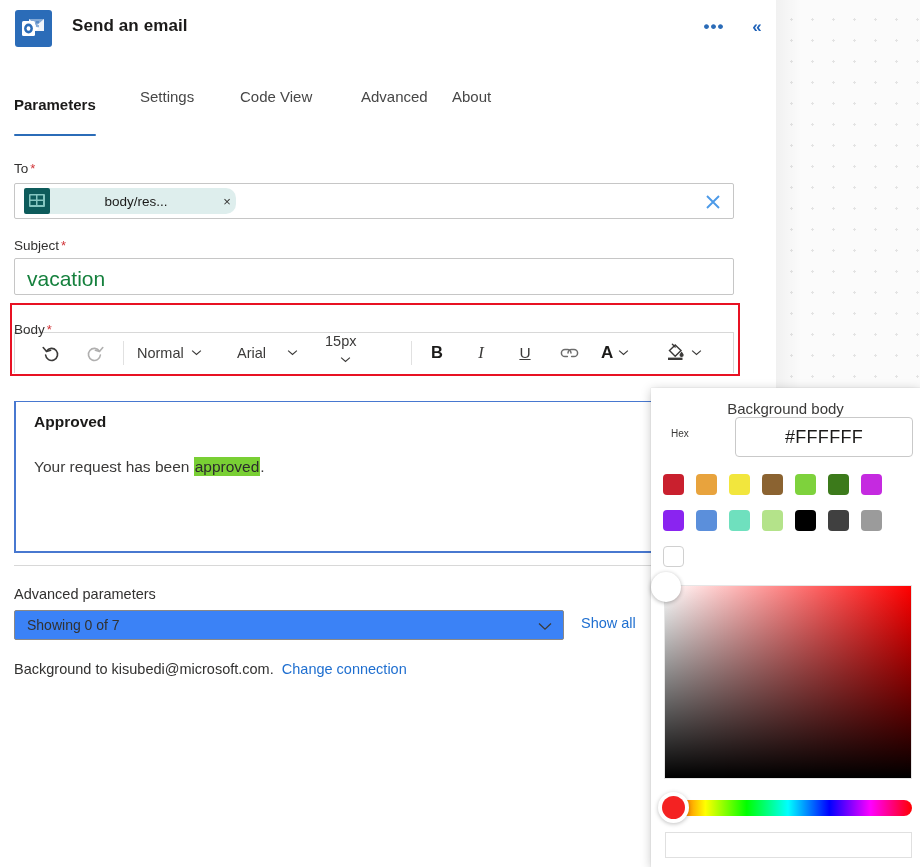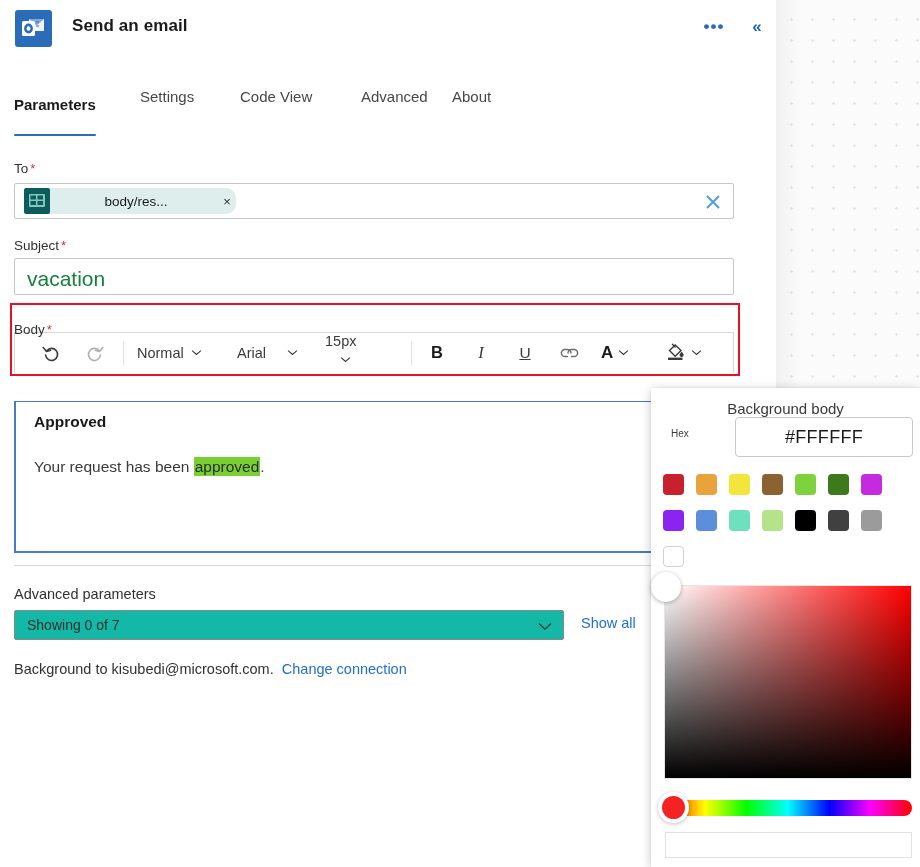--- a/index.html
+++ b/index.html
@@ -130,21 +130,21 @@
   }
   .body-p{
     position:absolute;left:18px;top:56px;font-size:15.5px;color:#3b3a39;
   }
   .hl{background:#79cf34;color:#2c2c2c;padding:1px 1px;}
 
   
   .divider{position:absolute;left:14px;top:565px;width:720px;height:1px;background:#d8d8d8;}
   .adv-sel{
     position:absolute;left:14px;top:610px;width:550px;height:30px;
-    border:1px solid #8a8886;border-radius:2px;background:#14b8a6;box-sizing:border-box;cursor:pointer;
+    border:1px solid #8a8886;border-radius:2px;background:#3b82f6;box-sizing:border-box;cursor:pointer;
   }
   .adv-sel-txt{position:absolute;left:12px;top:6px;font-size:14px;color:#323130;}
   .adv-sel-ch{position:absolute;right:11px;top:11px;}
   .show-all{
     position:absolute;left:581px;top:615px;font-size:14.5px;color:#1f6fd0;cursor:pointer;
   }
   .conn{
     position:absolute;left:14px;top:661px;font-size:14.5px;color:#323130;
   }
   .conn a{color:#1f6fd0;text-decoration:none;cursor:pointer;}

